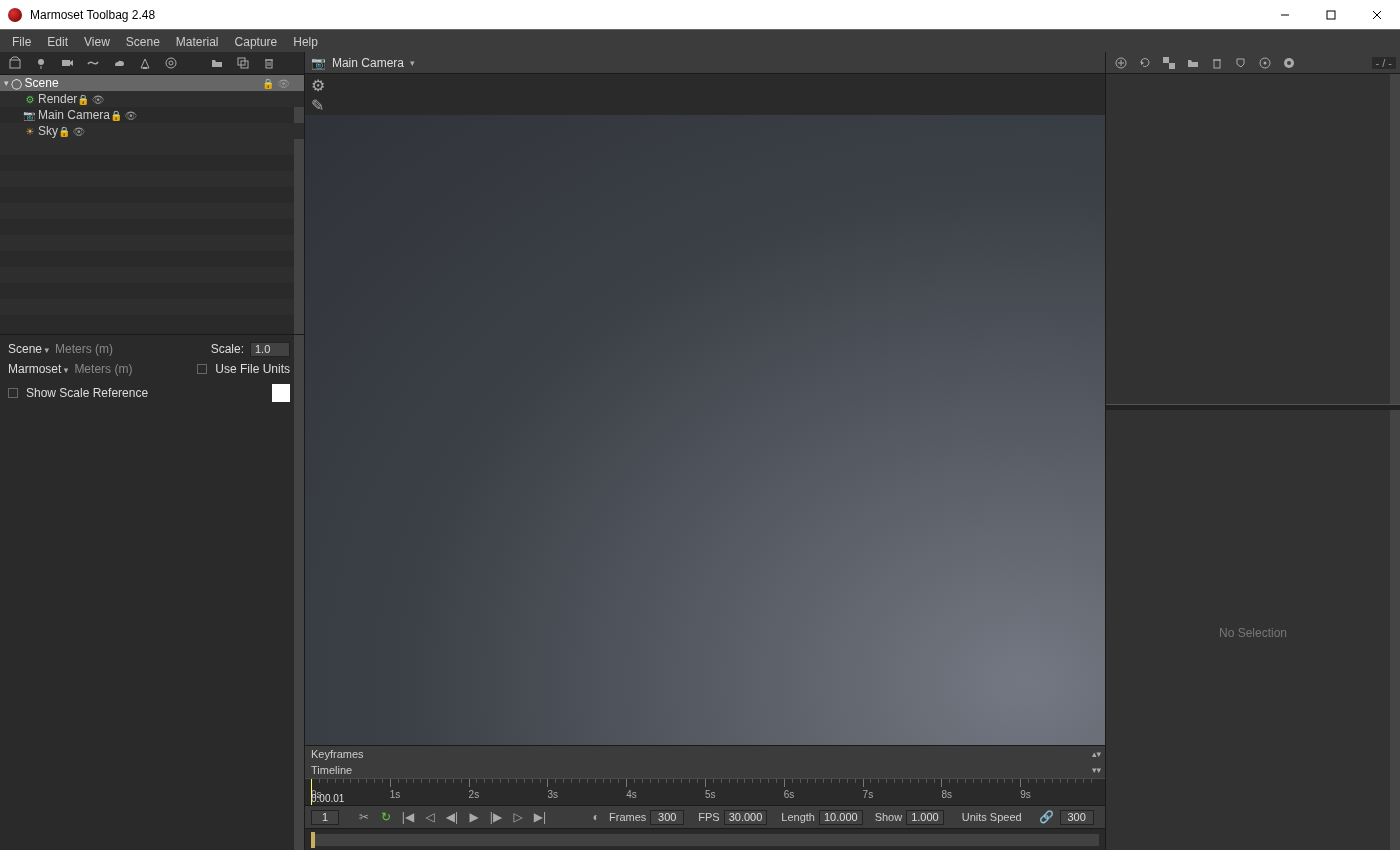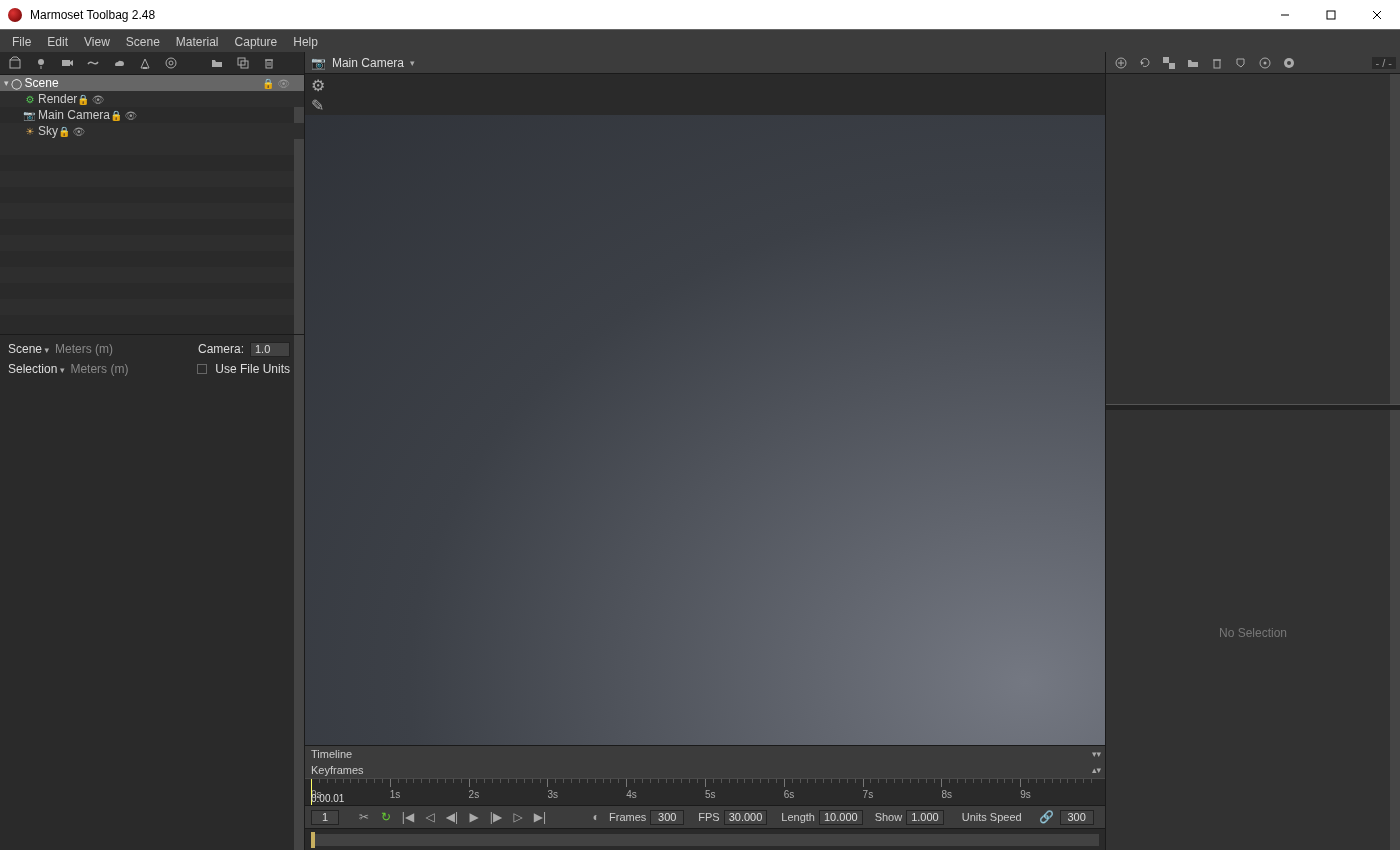--- a/index.html
+++ b/index.html
@@ -253,55 +253,60 @@
       </div>
     </div>
 
     <div class="prop-panel">
       <div class="prop-scrollbar"></div>
       <div class="panel-content">
         <div class="prop-row">
           <span class="lbl drop">Scene</span>
           <span class="unit">Meters (m)</span>
           <span style="flex:1"></span>
-          <span class="lbl">Camera:</span>
+          <span class="lbl">Scale:</span>
           <span class="numfield">1.0</span>
         </div>
         <div class="prop-row">
-          <span class="lbl drop">Selection</span>
+          <span class="lbl drop">Marmoset</span>
           <span class="unit">Meters (m)</span>
           <span style="flex:1"></span>
           <span class="chk"></span>
           <span class="lbl">Use File Units</span>
+        </div>
+        <div class="prop-row" style="margin-top:4px">
+          <span class="chk"></span>
+          <span class="lbl">Show Scale Reference</span>
+          <span class="color-swatch"></span>
         </div>
       </div>
     </div>
   </div>
 
   <div class="center">
     <div class="vp-toolbar">
       <span style="color:#aaa;font-size:12px">📷</span>
       <span class="cam-label">
           <span>Main Camera</span>
         </span>
     </div>
     <div class="vp-below">
       <span class="tbtn" style="color:#aaa">⚙</span>
     </div>
     <div style="padding:0 6px"><span class="tbtn" style="color:#aaa;display:inline-block">✎</span></div>
     <div class="viewport"></div>
 
     <div class="timeline-wrap">
       <div class="tl-header">
+        <span>Keyframes</span>
+        <span class="expand">▴▾</span>
+      </div>
+      <div class="tl-header">
         <span>Timeline</span>
         <span class="expand">▾▾</span>
-      </div>
-      <div class="tl-header">
-        <span>Keyframes</span>
-        <span class="expand">▴▾</span>
       </div>
       <div class="tl-ruler">
         <div class="ruler-ticks" id="ruler-ticks">
             <span class="sec-label" style="left: 0%; text-align: right;">0s</span>
             <div style="position: absolute; top: 0px; width: 1px; height: 8px; background: rgb(119, 119, 119); left: 0%;"></div>
             <div style="position: absolute; top: 0px; width: 1px; height: 4px; background: rgb(85, 85, 85); left: 1%;"></div>
             <div style="position: absolute; top: 0px; width: 1px; height: 4px; background: rgb(85, 85, 85); left: 2%;"></div>
             <div style="position: absolute; top: 0px; width: 1px; height: 4px; background: rgb(85, 85, 85); left: 3%;"></div>
             <div style="position: absolute; top: 0px; width: 1px; height: 4px; background: rgb(85, 85, 85); left: 4%;"></div>
             <div style="position: absolute; top: 0px; width: 1px; height: 4px; background: rgb(85, 85, 85); left: 5%;"></div>

